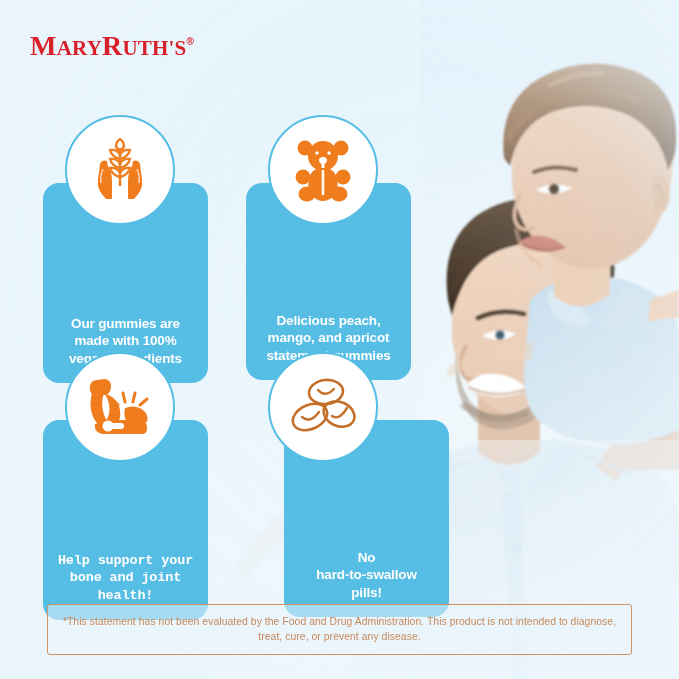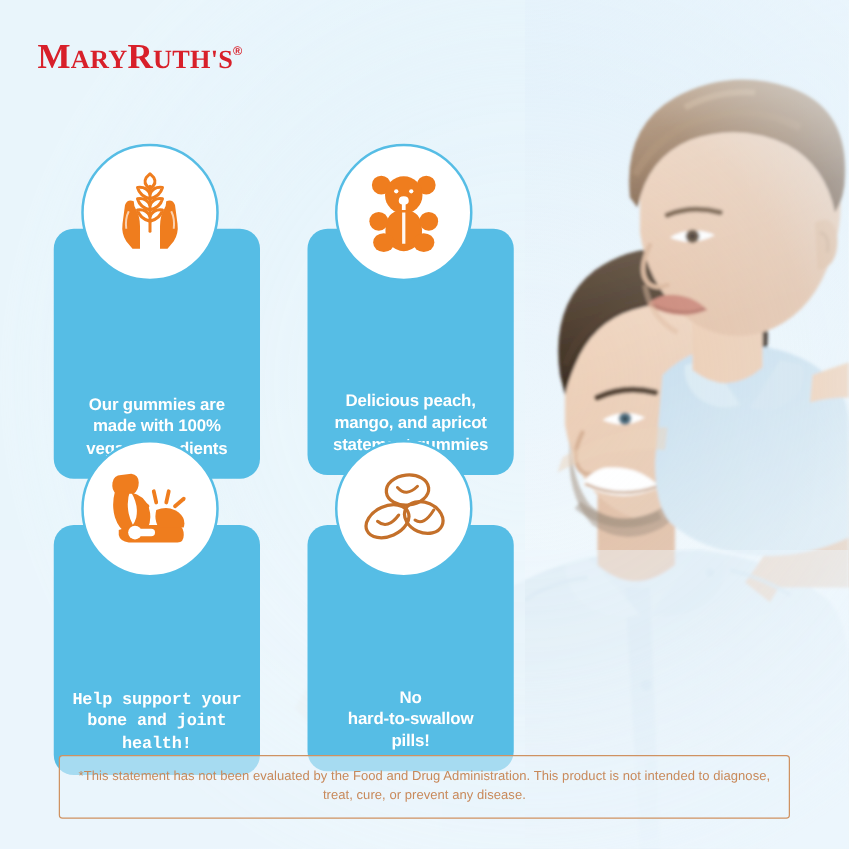--- a/index.html
+++ b/index.html
@@ -104,21 +104,21 @@
   .card-circle svg { display: block; }
 
   
   #card-1 { left: 43px;  top: 115px; }
   #card-1 .card-body { height: 200px; }
   #card-2 { left: 246px; top: 115px; }
   #card-2 .card-body { height: 197px; }
   #card-3 { left: 43px;  top: 352px; }
   #card-3 .card-body { height: 200px; font-family: Liberation Mono, monospace; }
   #card-4 { left: 246px; top: 352px; }
-  #card-4 .card-body { height: 197px; }
+  #card-4 .card-body { height: 197px; margin-left: 38px; }
 
   
   .disclaimer {
     position: absolute;
     left: 47px;
     top: 604px;
     width: 585px;
     border: 1.2px solid #cf9262;
     border-radius: 3px;
     background: rgba(233,244,251,0.55);

